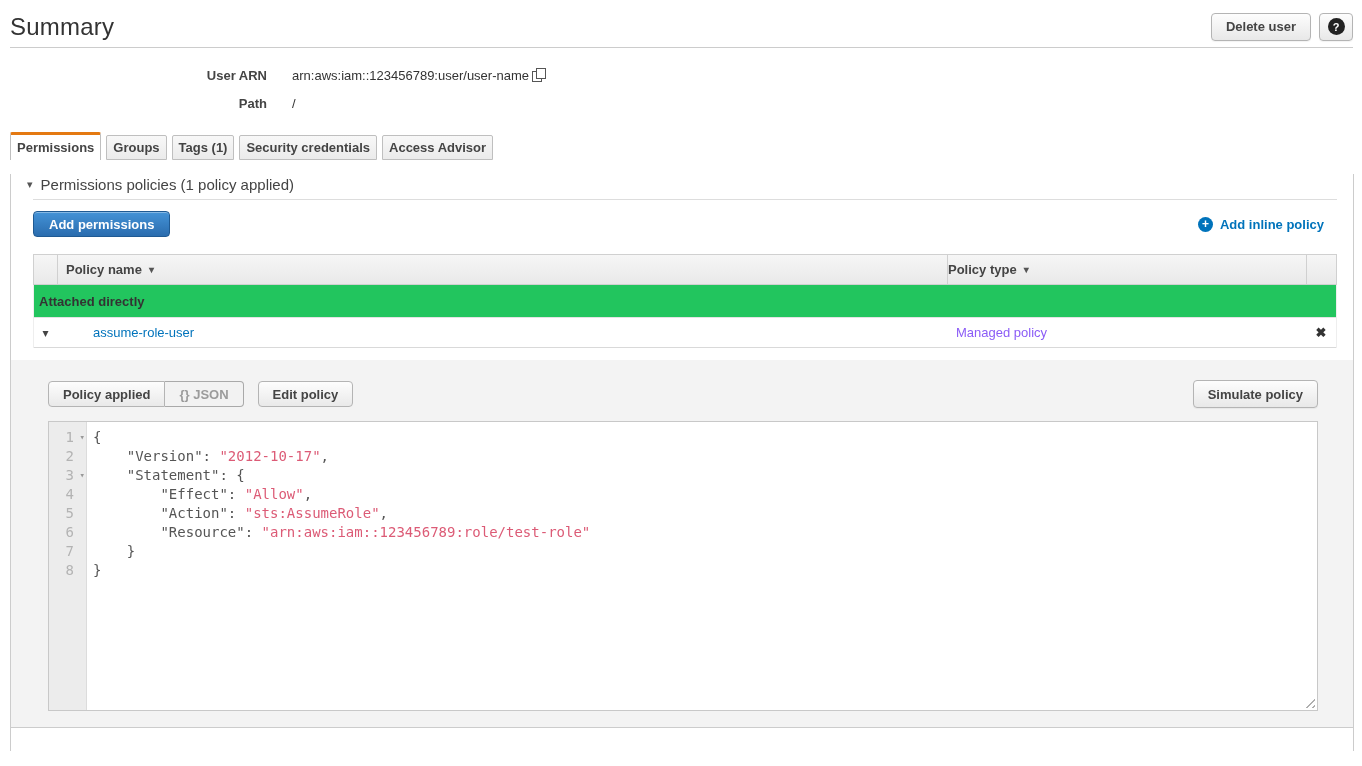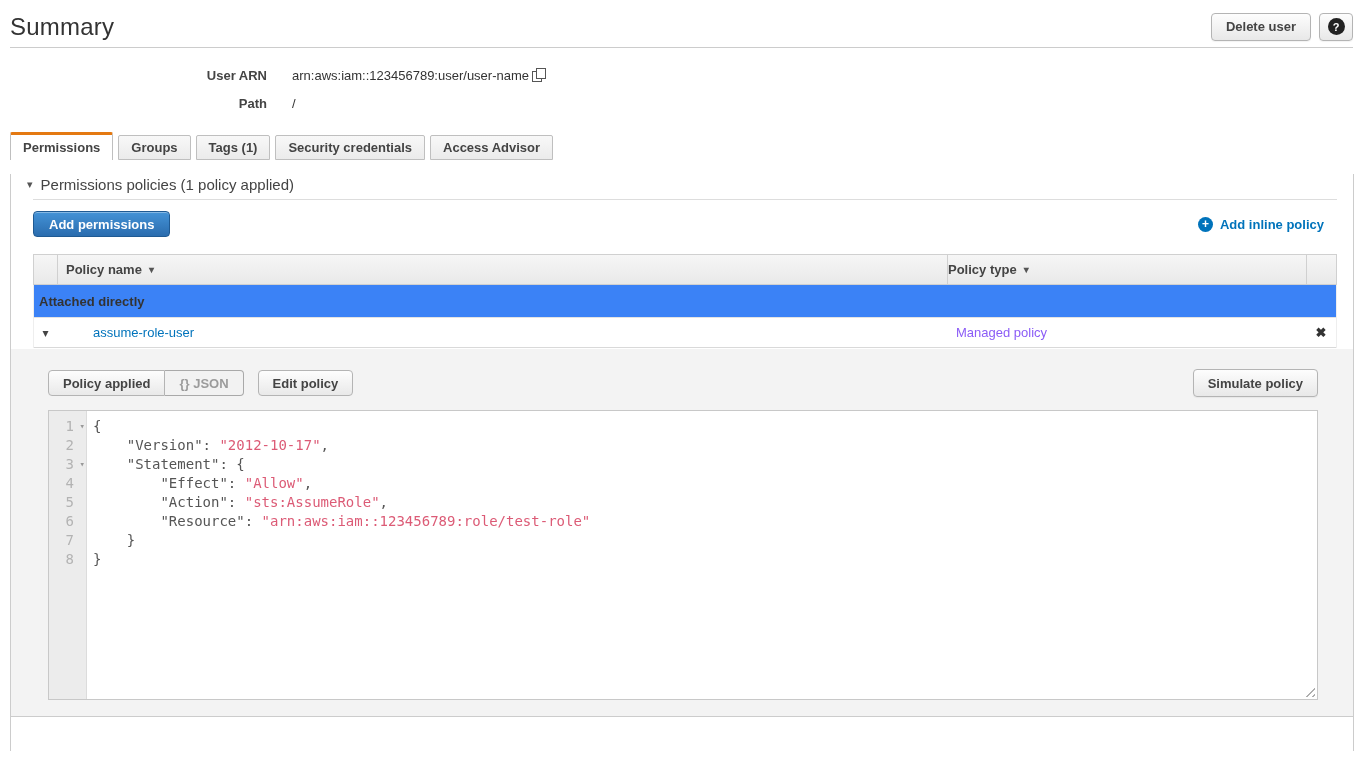--- a/index.html
+++ b/index.html
@@ -24,21 +24,21 @@
   .fields { margin-top: 13px; padding-left: 27px; }
   .field-row { display: flex; align-items: center; height: 28px; }
   .field-label { width: 240px; text-align: right; font-weight: bold; color: #444; }
   .field-value { margin-left: 25px; color: #333; display: flex; align-items: center; gap: 3px; }
   .copy-icon { position: relative; width: 15px; height: 15px; display: inline-block; cursor: pointer; }
   .copy-icon .back  { position: absolute; left: 0; top: 3px; width: 10px; height: 11px; border: 1px solid #555; background: #fff; }
   .copy-icon .front { position: absolute; left: 4px; top: 0; width: 10px; height: 11px; border: 1px solid #555; background: #fff; }
 
   
   .tabs { display: flex; align-items: flex-end; height: 28px; margin: 15px 8px 0 10px; gap: 5px; }
-  .tab { height: 25px; padding: 0 12px; display: inline-flex; align-items: center;
+  .tab { height: 25px; padding: 0 6px; display: inline-flex; align-items: center;
     background: linear-gradient(#f8f8f8, #ebebeb); border: 1px solid #bfbfbf;
     border-radius: 2px 2px 0 0; font-weight: bold; color: #444; cursor: pointer; white-space: nowrap; }
   .tab.active { height: 28px; background: #fff; border-top: 3px solid #e47911; border-bottom: none; }
 
   
   .panel { margin: 0 8px 0 10px; border-left: 1px solid #ccc; border-right: 1px solid #ccc;
     height: 577px; background: #fff; }
   .section-title-row { display: flex; align-items: center; gap: 8px; margin: 14px 16px 0 16px;
     height: 20px; font-size: 15px; color: #444; cursor: pointer; }
   .caret { color: #555; font-size: 11px; line-height: 1; }
@@ -50,31 +50,31 @@
     height: 26px; padding: 0 15px; color: #fff; font-weight: bold; font-size: 13px;
     background: linear-gradient(#4493d7, #2a6cae); border: 1px solid #1f5a93;
     border-radius: 4px; cursor: pointer; box-shadow: inset 0 1px 0 rgba(255,255,255,0.35); }
   .inline-link { display: inline-flex; align-items: center; gap: 7px; color: #0073bb;
     font-weight: bold; cursor: pointer; margin-right: 13px; }
   .plus-circle { width: 15px; height: 15px; border-radius: 50%; background: #0073bb; color: #fff;
     font-size: 12px; font-weight: bold; display: inline-flex; align-items: center;
     justify-content: center; line-height: 1; }
 
   
-  .policy-table { margin: 17px 16px 1px 22px; }
+  .policy-table { margin: 17px 16px 12px 22px; }
   .thead { display: flex; height: 31px; background: linear-gradient(#f6f6f6, #e9e9e9);
     border: 1px solid #d0d0d0; }
   .th { display: flex; align-items: center; font-weight: bold; color: #444; }
   .th .sort-caret { margin-left: 7px; font-size: 10px; color: #555; cursor: pointer; }
   .col0 { width: 23px; }
   .col1 { width: 890px; padding-left: 8px; border-left: 1px solid #d0d0d0; }
   .col2 { width: 359px; border-left: 1px solid #d0d0d0; text-align: right; }
   .col3 { width: 30px; border-left: 1px solid #d0d0d0; }
   .tbody { border-left: 1px solid #eee; border-right: 1px solid #eee; }
-  .group-row { height: 33px; display: flex; align-items: center; background: #3b82f6;
+  .group-row { height: 33px; display: flex; align-items: center; background: #22c55e;
     border-bottom: 1px solid #e3e3e3; padding-left: 5px; font-weight: bold; color: #333; }
   .policy-row { height: 30px; display: flex; align-items: center; background: #fff;
     border-bottom: 1px solid #d9d9d9; }
   .policy-row .expander { width: 23px; text-align: center; font-size: 12px; color: #444; cursor: pointer; }
   .policy-row .p-name { width: 890px; padding-left: 36px; }
   .policy-row .p-name a { color: #0073bb; text-decoration: none; cursor: pointer; }
   .policy-row .p-type { width: 359px; padding-left: 9px; color: #8b5cf6; }
   .policy-row .p-remove { width: 30px; text-align: center; font-size: 13px; font-weight: bold;
     color: #333; cursor: pointer; }
 

